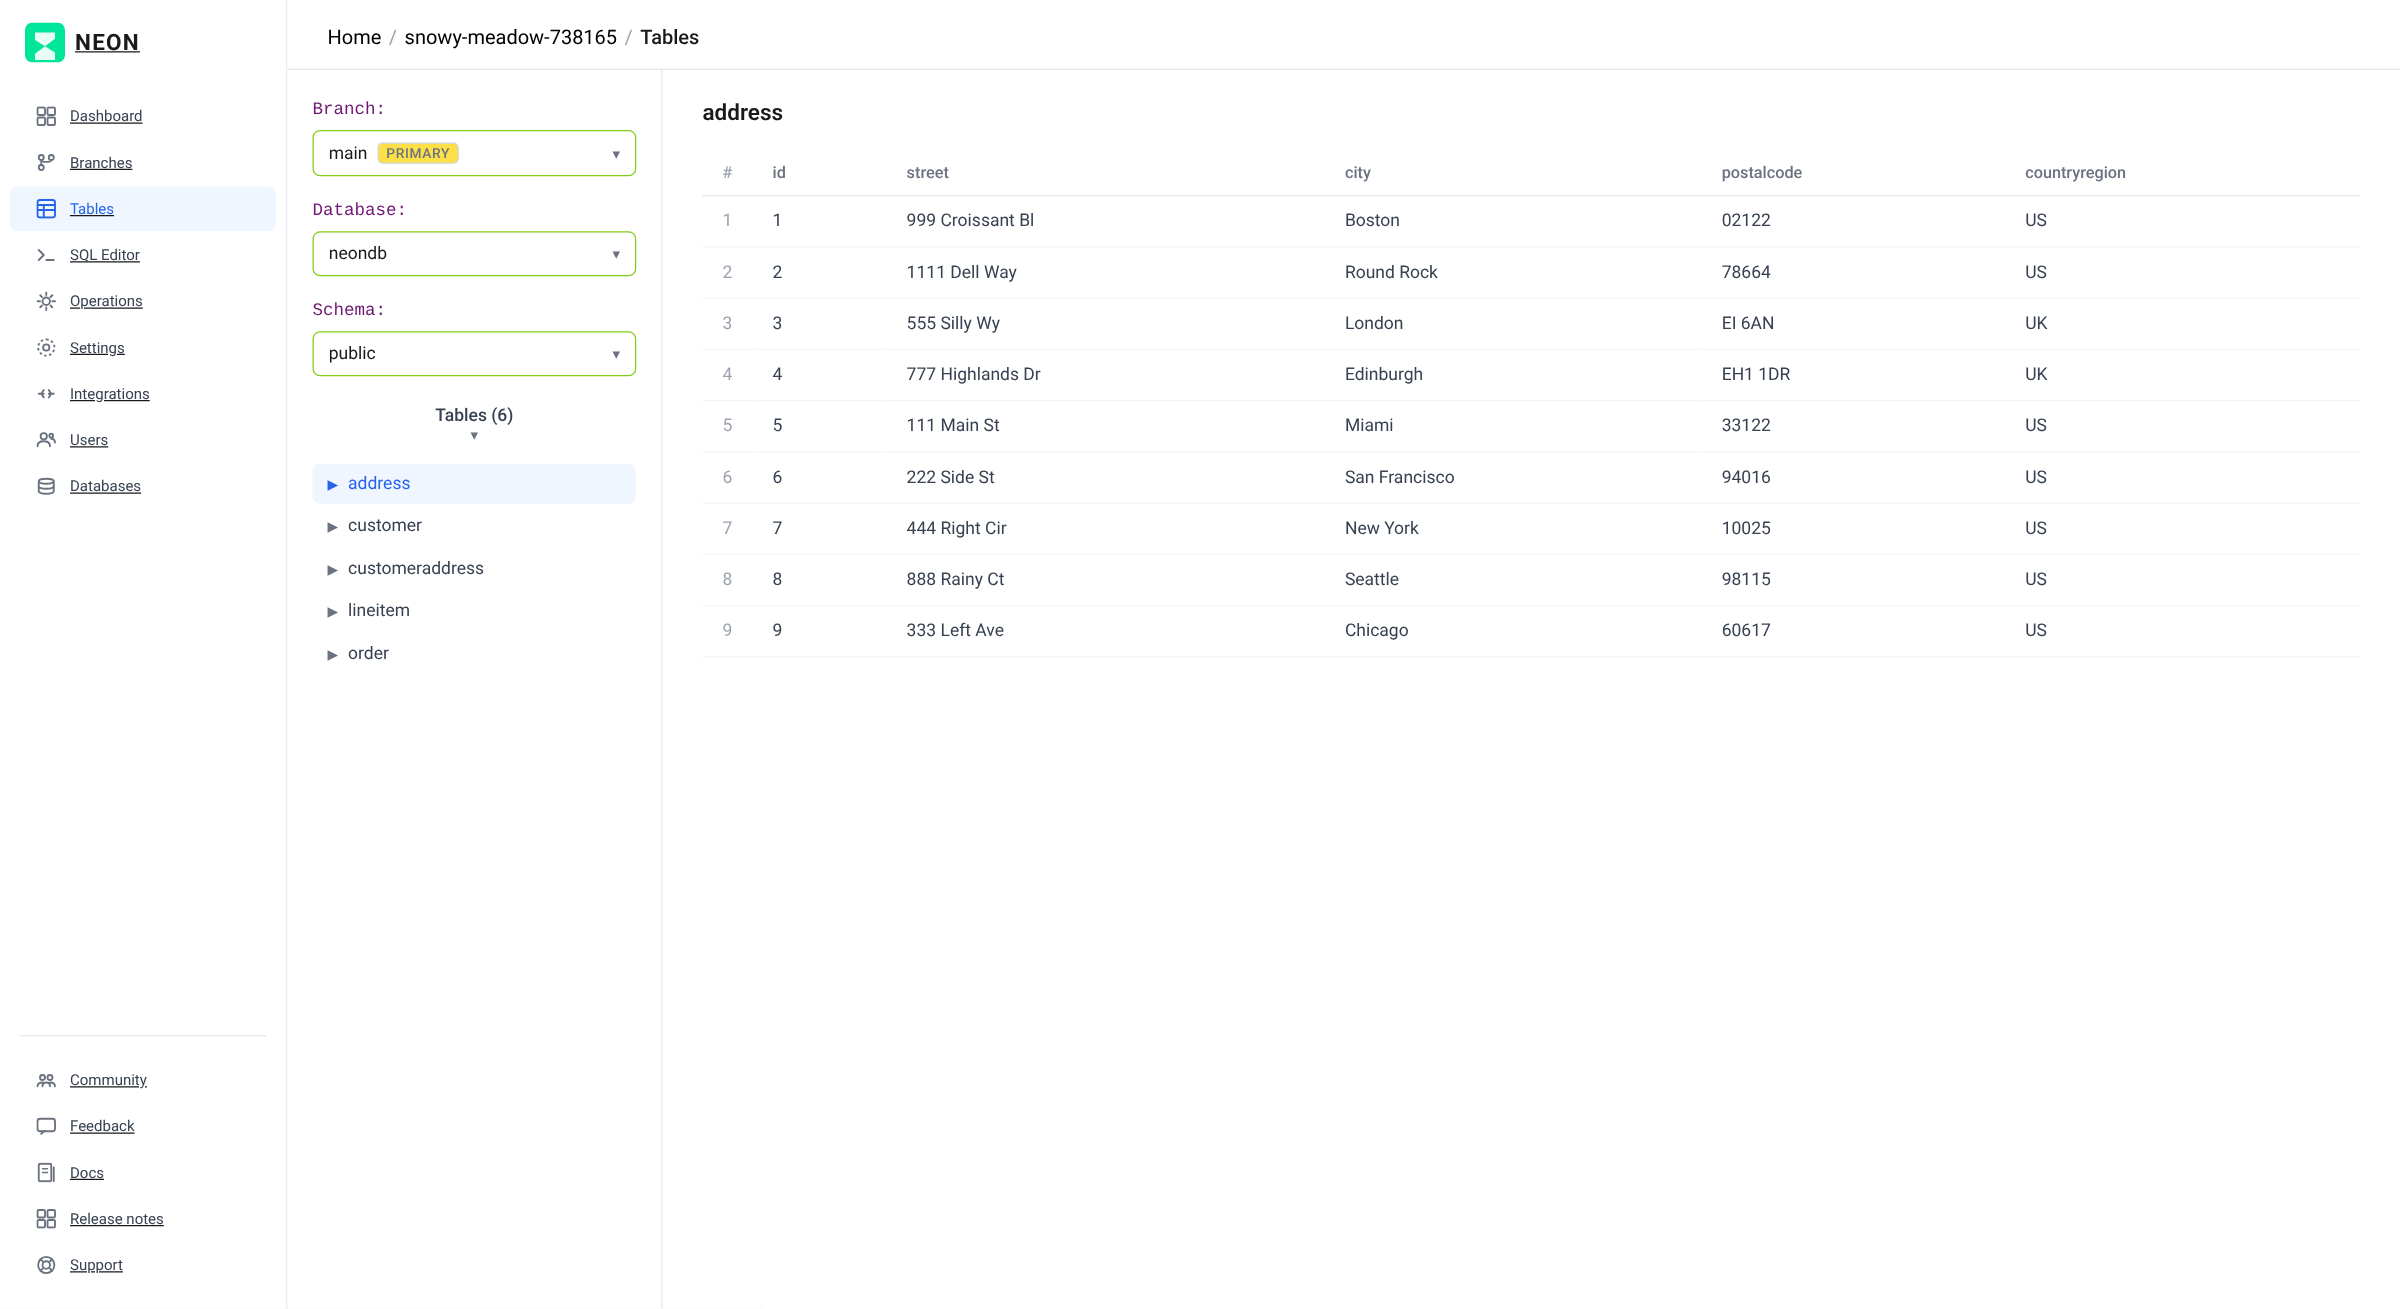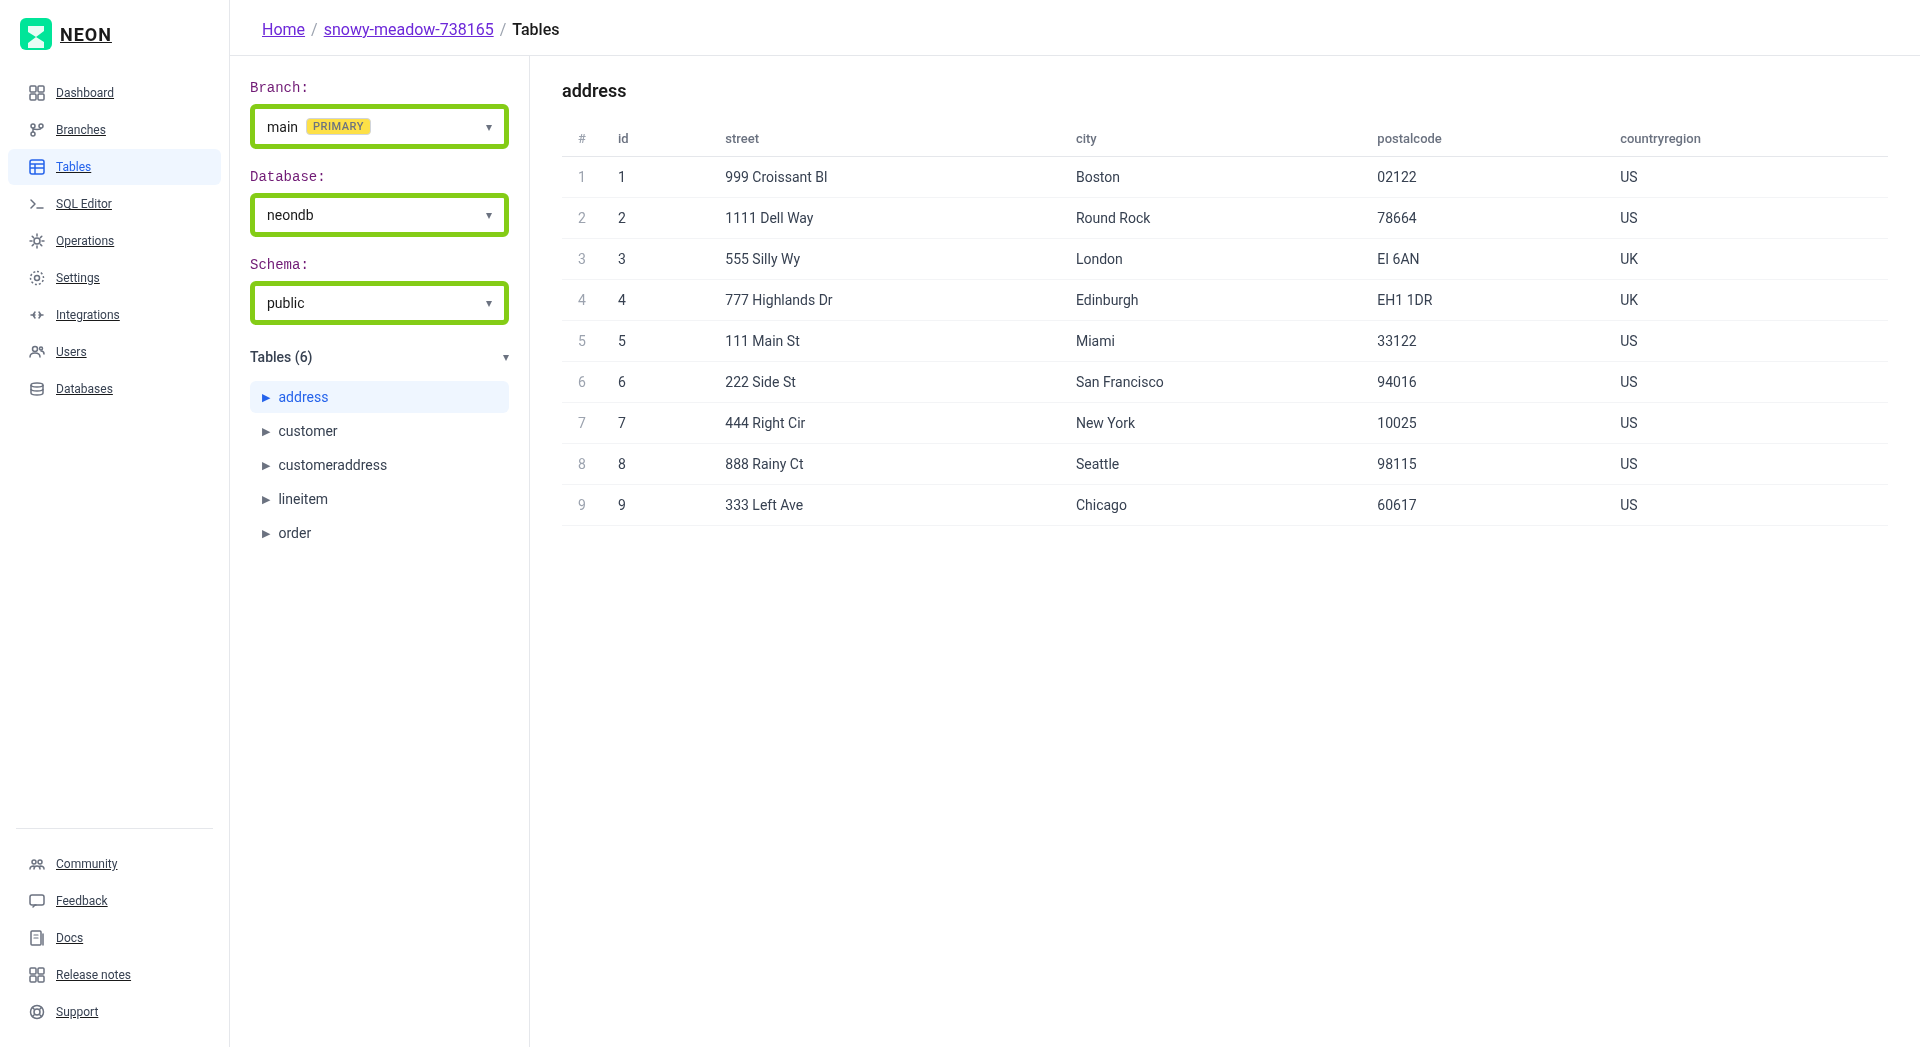--- a/index.html
+++ b/index.html
@@ -66,21 +66,21 @@
     .breadcrumb {
       padding: 20px 32px 16px;
       font-size: 16px;
       color: #374151;
       border-bottom: 1px solid #e5e7eb;
       display: flex;
       align-items: center;
       gap: 6px;
     }
     .breadcrumb-sep { color: #9ca3af; }
-    .breadcrumb-link { color: #6d28d9; cursor: pointer; text-decoration: underline; }
+    .breadcrumb-link { color: #000000; cursor: pointer; }
     .breadcrumb-current { color: #1a1a1a; font-weight: 500; }
 
     .content-area {
       display: flex;
       flex: 1;
       overflow: hidden;
     }
 
     
     .left-panel {
@@ -92,21 +92,21 @@
       display: flex;
       flex-direction: column;
       gap: 20px;
     }
     .form-group { display: flex; flex-direction: column; gap: 8px; }
     .form-label { font-size: 14px; color: #701a75; font-weight: 500; font-family: Liberation Mono, monospace; }
     .select-control {
       display: flex;
       align-items: center;
       justify-content: space-between;
-      border: 5px solid #84cc16;
+      border: 1px solid #84cc16;
       border-radius: 6px;
       padding: 9px 12px;
       cursor: pointer;
       background: #fff;
       font-size: 14px;
       color: #1a1a1a;
     }
     .select-left { display: flex; align-items: center; gap: 8px; }
     .primary-badge {
       background: #fde047;
@@ -121,20 +121,21 @@
     }
     .chevron-down { color: #6b7280; font-size: 12px; }
 
     
     .tables-header {
       display: flex;
       align-items: center;
       justify-content: space-between;
       cursor: pointer;
       padding: 4px 0;
+      flex-direction: column;
     }
     .tables-title { font-size: 14px; font-weight: 500; color: #374151; }
     .table-list { display: flex; flex-direction: column; gap: 2px; margin-top: 4px; }
     .table-item {
       display: flex;
       align-items: center;
       gap: 8px;
       padding: 8px 12px;
       cursor: pointer;
       border-radius: 6px;

